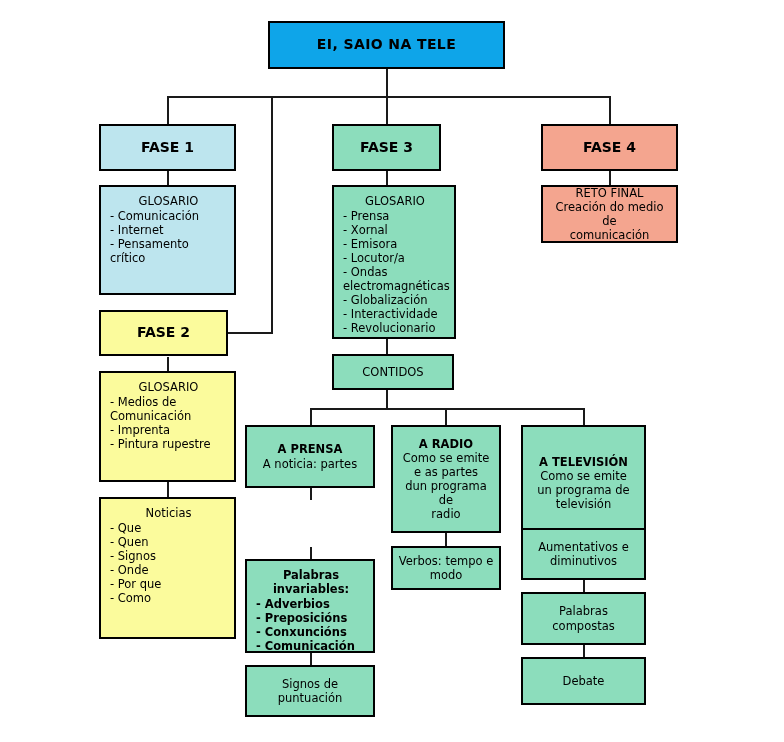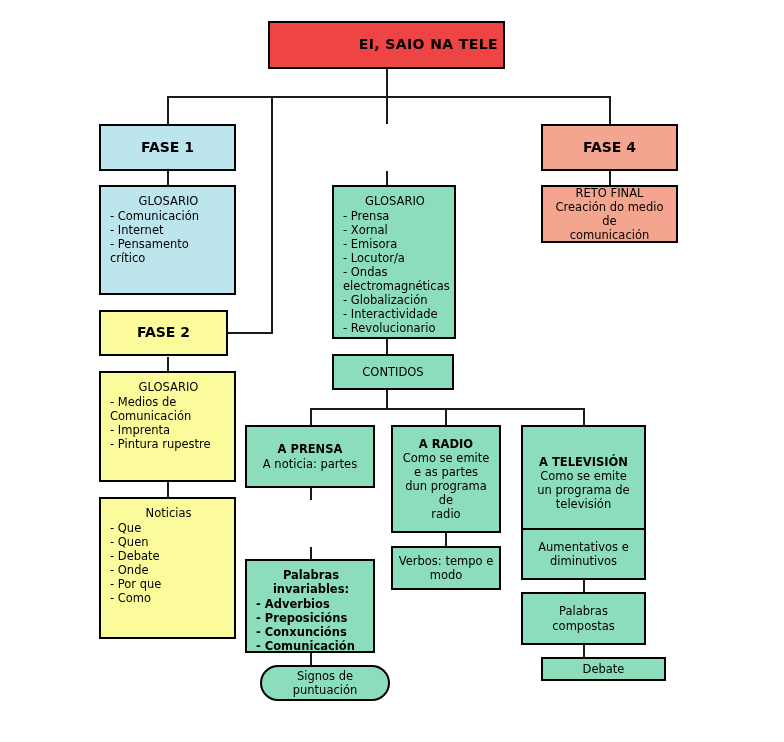--- a/index.html
+++ b/index.html
@@ -51,21 +51,21 @@
     display: block;
   }
   .title-node {
     font-size: 14px;
     letter-spacing: 0.4px;
   }
   .phase-node {
     font-size: 14px;
   }
   
-  .fill-pink   { background: #ef4444; align-items: flex-end; }
+  .fill-pink   { background: #0ea5e9; }
   .fill-blue   { background: #bde5ee; }
   .fill-green  { background: #8cddbc; }
   .fill-yellow { background: #fbfb9c; }
   .fill-salmon { background: #f4a58f; }
 
   
   .conn {
     position: absolute;
     background: #1a1a1a;
   }
@@ -140,26 +140,29 @@
     <span class="hd">GLOSARIO</span>
     <span class="li">- Medios de</span>
     <span class="li">Comunicación</span>
     <span class="li">- Imprenta</span>
     <span class="li">- Pintura rupestre</span>
   </div>
   <div class="node fill-yellow left-list" style="left:99px; top:497px; width:137px; height:142px;">
     <span class="hd">Noticias</span>
     <span class="li">- Que</span>
     <span class="li">- Quen</span>
-    <span class="li">- Debate</span>
+    <span class="li">- Signos</span>
     <span class="li">- Onde</span>
     <span class="li">- Por que</span>
     <span class="li">- Como</span>
   </div>
 
+  <div class="node fill-green phase-node" style="left:332px; top:124px; width:109px; height:47px;">
+    <span class="ttl">FASE 3</span>
+  </div>
   <div class="node fill-green left-list" style="left:332px; top:185px; width:124px; height:154px;">
     <span class="hd">GLOSARIO</span>
     <span class="li">- Prensa</span>
     <span class="li">- Xornal</span>
     <span class="li">- Emisora</span>
     <span class="li">- Locutor/a</span>
     <span class="li">- Ondas</span>
     <span class="li">electromagnéticas</span>
     <span class="li">- Globalización</span>
     <span class="li">- Interactividade</span>
@@ -174,21 +177,21 @@
     <span class="ttl">A PRENSA</span>
     <span>A noticia: partes</span>
   </div>
   <div class="node fill-green left-list" style="left:245px; top:559px; width:130px; height:94px;font-weight:bold;">
     <span class="hd">Palabras invariables:</span>
     <span class="li">- Adverbios</span>
     <span class="li">- Preposicións</span>
     <span class="li">- Conxuncións</span>
     <span class="li">- Comunicación</span>
   </div>
-  <div class="node fill-green" style="left:260px; top:665px; width:130px; height:36px;border-radius:20px;">
+  <div class="node fill-green" style="left:245px; top:665px; width:130px; height:52px;">
     <span>Signos de
 puntuación</span>
   </div>
 
   <div class="node fill-green" style="left:391px; top:425px; width:110px; height:108px;">
     <span class="ttl">A RADIO</span>
     <span>Como se emite
 e as partes
 dun programa de
 radio</span>
@@ -205,21 +208,21 @@
 televisión</span>
   </div>
   <div class="node fill-green" style="left:521px; top:528px; width:125px; height:52px;">
     <span>Aumentativos e
 diminutivos</span>
   </div>
   <div class="node fill-green" style="left:521px; top:592px; width:125px; height:53px;">
     <span>Palabras
 compostas</span>
   </div>
-  <div class="node fill-green" style="left:521px; top:657px; width:125px; height:24px;margin-left:20px;">
+  <div class="node fill-green" style="left:521px; top:657px; width:125px; height:48px;">
     <span>Debate</span>
   </div>
 
   <div class="node fill-salmon phase-node" style="left:541px; top:124px; width:137px; height:47px;">
     <span class="ttl">FASE 4</span>
   </div>
   <div class="node fill-salmon" style="left:541px; top:185px; width:137px; height:58px;">
     <span>RETO FINAL</span>
     <span>Creación do medio de
 comunicación</span>

